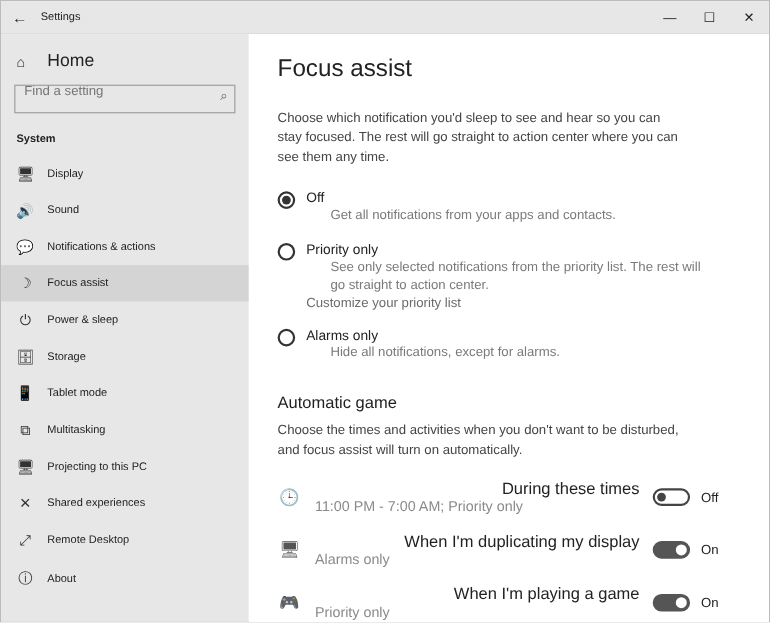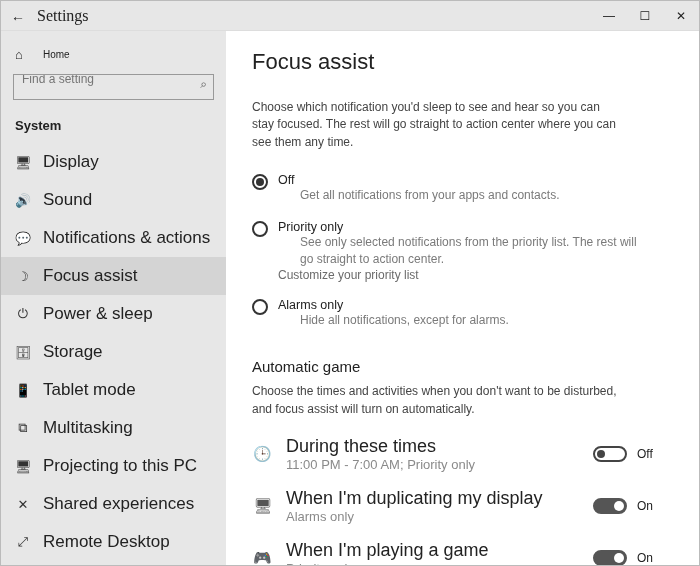--- a/index.html
+++ b/index.html
@@ -26,23 +26,22 @@
   background: #e7e7e7;
   border-bottom: 1px solid #ddd;
 }
 .titlebar .back {
   width: 34px;
   text-align: center;
   font-size: 14px;
 }
 .titlebar .title {
   flex: 0 0 auto;
-  font-size: 16px;
+  font-size: 10px;
   padding-left: 2px;
-  font-family: Liberation Serif, serif;
 }
 .titlebar .spacer { flex: 1; }
 .titlebar .ctrl {
   width: 36px;
   height: 30px;
   display: flex;
   align-items: center;
   justify-content: center;
   font-size: 12px;
   font-family: Arial, sans-serif;
@@ -59,21 +58,21 @@
   display: flex;
   flex-direction: column;
 }
 .home {
   display: flex;
   align-items: center;
   padding: 6px 14px 10px 14px;
   gap: 12px;
 }
 .home .icon { width: 16px; font-size: 13px; }
-.home .label { font-size: 10px; }
+.home .label { font-size: 16px; }
 .search {
   margin: 0 12px 14px 12px;
   position: relative;
 }
 .search input {
   width: 100%;
   height: 26px;
   border: 1px solid #999;
   background: #e7e7e7;
   padding: 0 26px 16px 8px;
@@ -82,37 +81,37 @@
 }
 .search .sicon {
   position: absolute;
   right: 7px;
   top: 5px;
   font-size: 12px;
   color: #666;
 }
 .section-title {
   font-weight: 600;
-  font-size: 13px;
+  font-size: 10px;
   padding: 4px 14px 10px 14px;
 }
 .nav-item {
   display: flex;
   align-items: center;
   padding: 9px 14px;
   gap: 12px;
   cursor: default;
 }
 .nav-item .icon {
   width: 16px;
   text-align: center;
   font-size: 13px;
   color: #333;
 }
-.nav-item .label { font-size: 17px; }
+.nav-item .label { font-size: 10px; }
 .nav-item.active { background: #d4d4d4; }
 .content {
   flex: 1;
   padding: 18px 26px 10px 26px;
   overflow: auto;
   background: #fff;
 }
 .content h1 {
   font-size: 22px;
   font-weight: 400;
@@ -175,21 +174,21 @@
   gap: 12px;
   padding: 8px 0;
 }
 .rule .ricon {
   width: 22px;
   text-align: center;
   font-size: 15px;
   color: #555;
 }
 .rule .rtext { flex: 1; }
-.rule .rtitle { font-size: 18px; color: #222; }
+.rule .rtitle { font-size: 15px; color: #222; text-align: right; }
 .rule .rsub { font-size: 13px; color: #8a8a8a; }
 .rule .toggle-wrap {
   display: flex;
   align-items: center;
   gap: 10px;
   width: 80px;
   justify-content: flex-start;
 }
 .toggle {
   width: 34px;

